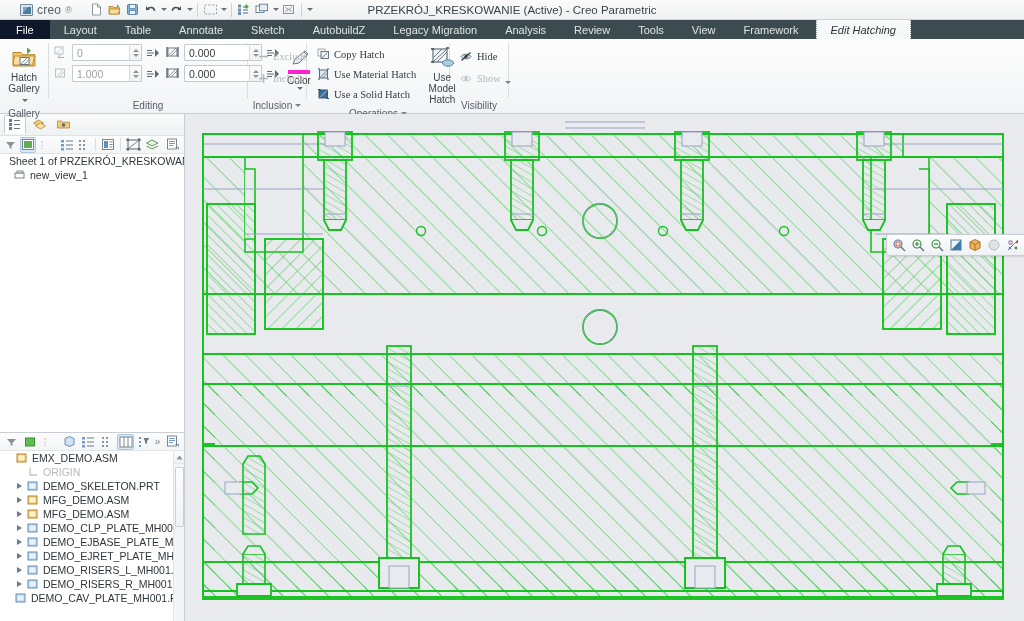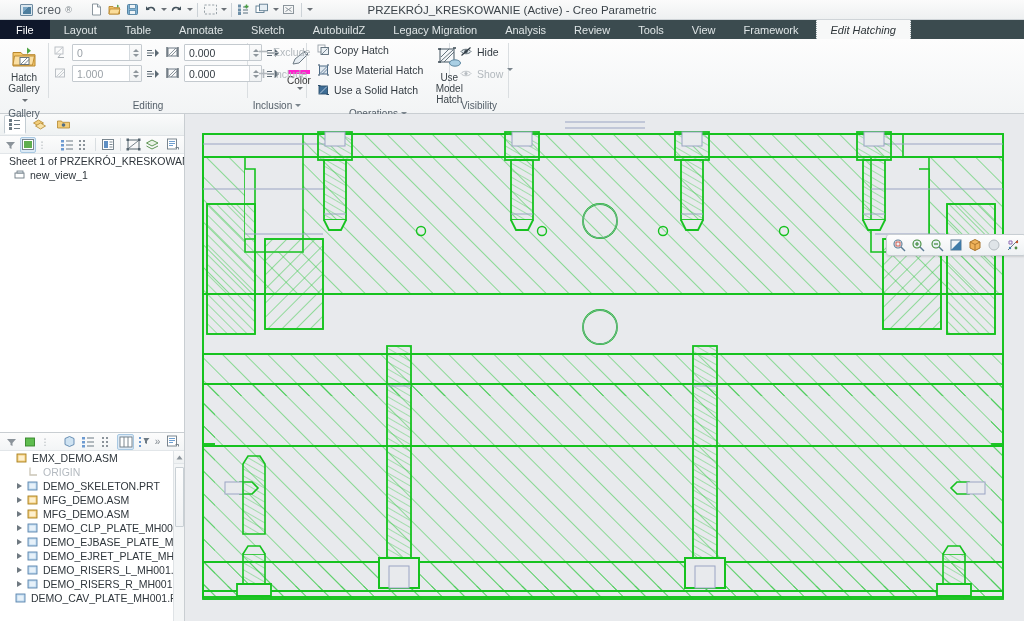--- a/index.html
+++ b/index.html
@@ -72,23 +72,24 @@
 
   
   .bigbtn {
     width:52px; display:flex; flex-direction:column; align-items:center; gap:2px;
     padding:2px 2px; border:1px solid transparent; border-radius:2px; cursor:default;
   }
   .bigbtn .lbl { font-size:10px; text-align:center; line-height:11px; color:#3b4349;}
 
   
   .smbtn {
-    display:flex; align-items:flex-start; gap:4px; height:18px; padding:0 4px;
+    display:flex; align-items:flex-end; gap:4px; height:18px; padding:0 4px;
     border:1px solid transparent; border-radius:2px; white-space:nowrap; font-size:10.5px;
     color:#333b42;
+    font-family:Liberation Serif, serif;
   }
   .smbtn.dis{ color:#b2b8bd; }
 
   
   .spinrow { display:flex; align-items:center; gap:4px; margin-bottom:4px; }
   .spin {
     display:flex; align-items:center; height:17px; border:1px solid #c4cacf; background:#fff;
     border-radius:1px;
   }
   .spin input{

